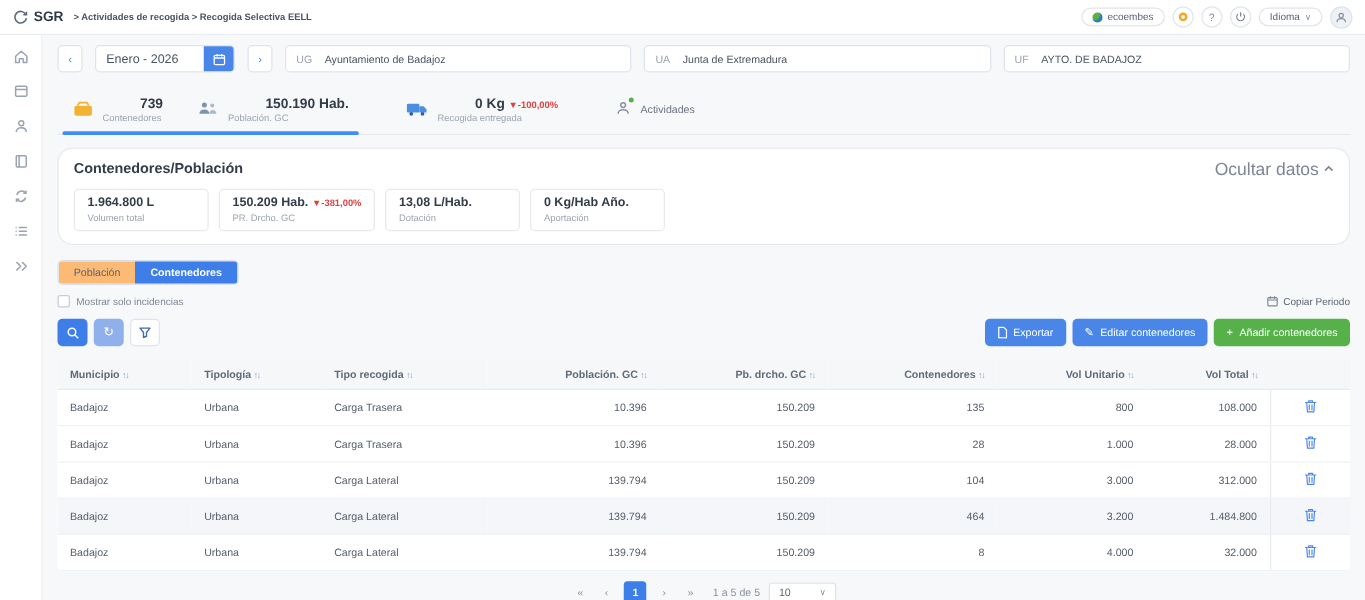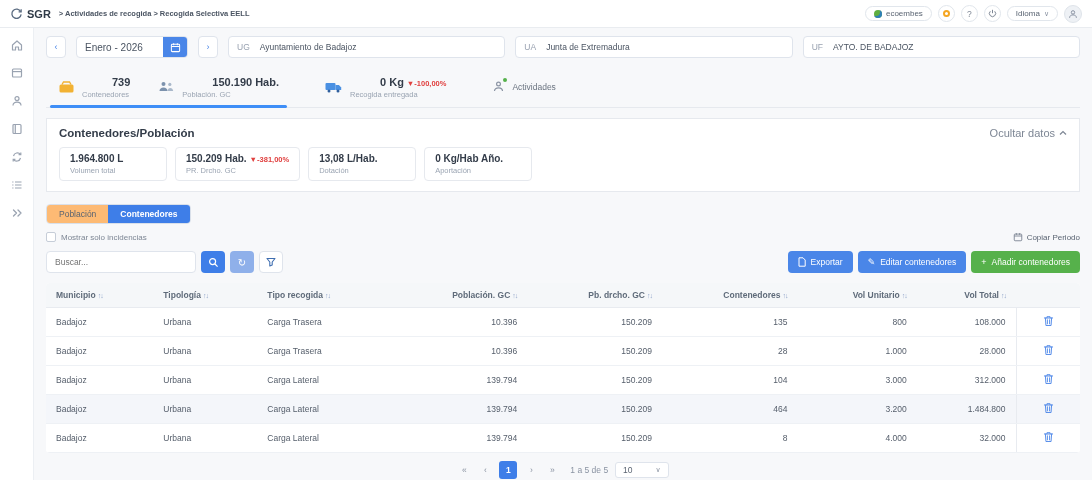--- a/index.html
+++ b/index.html
@@ -41,24 +41,24 @@
   .sum-tab{display:flex;gap:28px;padding:4px 8px 8px;position:relative;background:none;border:none;text-align:left;}
   .sum-tab.active::after{content:"";position:absolute;left:0;right:0;bottom:-1px;height:3px;background:#3e8ef7;border-radius:2px;}
   .stat{display:flex;align-items:center;gap:7px;}
   .sval{font-size:11px;font-weight:bold;color:#333c49;white-space:nowrap;margin-left:30px;}
   .slabel{font-size:7.5px;color:#9aa4b2;margin-top:1px;white-space:nowrap;}
   .delta{font-size:7.5px;color:#e0403f;font-weight:bold;margin-left:3px;}
   .op-icon-wrap{position:relative;}
   .green-dot{position:absolute;top:-2px;right:-2px;width:4px;height:4px;border-radius:50%;background:#56b14b;}
 
   
-  .panel{background:#fff;border:1px solid #e6e9ee;border-radius:0;margin-top:10px;padding:8px 12px 10px;}
+  .panel{background:#fff;border:1px solid #e6e9ee;border-radius:12px;margin-top:10px;padding:8px 12px 10px;}
   .panel-head{display:flex;justify-content:space-between;align-items:center;}
   .panel-title{font-size:11.5px;font-weight:bold;color:#333c49;}
-  .hide-data{font-size:11px;color:#7d8694;display:flex;gap:4px;align-items:center;background:none;border:none;}
+  .hide-data{font-size:14px;color:#7d8694;display:flex;gap:4px;align-items:center;background:none;border:none;}
   .pstats{display:flex;gap:8px;margin-top:8px;}
   .pstat{border:1px solid #e6e9ee;border-radius:4px;padding:5px 10px;min-width:108px;background:#fff;}
   .pval{font-size:10px;font-weight:bold;color:#333c49;white-space:nowrap;}
   .plabel{font-size:7.5px;color:#9aa4b2;margin-top:2px;}
 
   
   .seg{display:inline-flex;margin-top:12px;border-radius:4px;overflow:hidden;border:1px solid #d9e0ea;background:#fff;}
   .seg-btn{padding:4px 12px;font-size:8.5px;background:#fdba74;color:#5a6472;border:none;}
   .seg-btn.active{background:#3e7ee8;color:#fff;font-weight:bold;}
 
@@ -313,21 +313,20 @@
       <button class="copy">
         <svg width="10" height="10" viewBox="0 0 12 12">
             <rect x="1.5" y="2.5" width="9" height="8" rx="1" fill="none" stroke="#7d8694" stroke-width="1.1"></rect>
             <path d="M1.5 4.8h9M4 1.3v2.2M8 1.3v2.2" stroke="#7d8694" stroke-width="1.1"></path>
           </svg>
         <span>Copiar Periodo</span>
       </button>
     </div>
 
     <div class="toolbar">
-      <input class="search" placeholder="Buscar..." style="">
       <button class="icon-btn primary">
         <svg width="11" height="11" viewBox="0 0 11 11">
             <circle cx="4.6" cy="4.6" r="3" fill="none" stroke="#fff" stroke-width="1.2"></circle>
             <path d="M7 7l2.6 2.6" stroke="#fff" stroke-width="1.2"></path>
           </svg>
       </button>
       <button class="icon-btn secondary">
           <span>↻</span>
         </button>
       <button class="icon-btn ghost">

